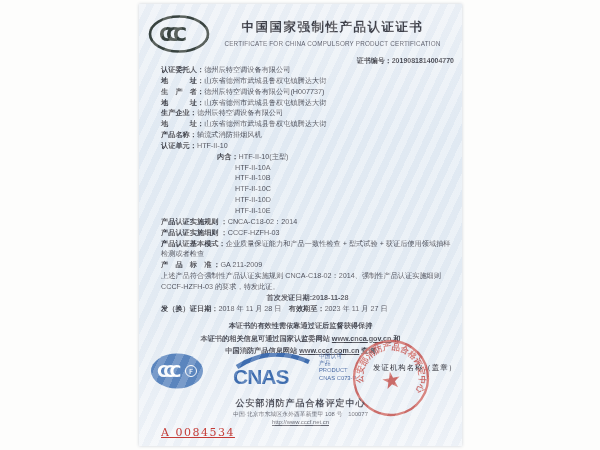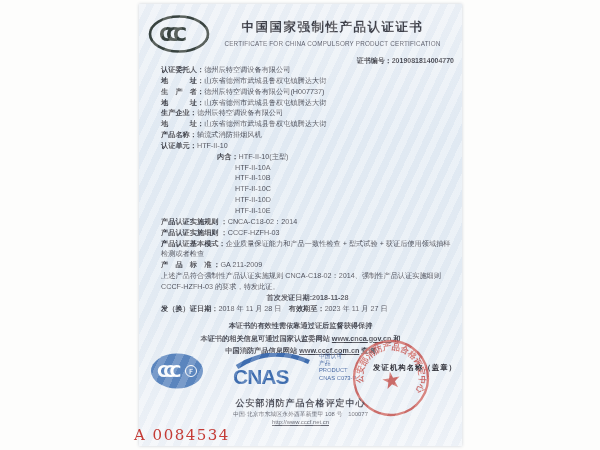--- a/index.html
+++ b/index.html
@@ -31,27 +31,27 @@
   .center { text-align:center; }
   .para { }
 
   .notices { position:absolute; left:10px; right:10px; top:316px; text-align:center; font-size:7.2px; line-height:12.5px; color:#2f2f38; font-weight:bold; }
   .ulink { text-decoration:underline; }
 
   .cccf-logo { position:absolute; left:10px; top:347px; width:56px; height:40px; }
   .cnas-logo { position:absolute; left:92px; top:349px; width:82px; height:36px; }
   .accred { position:absolute; left:180px; top:349px; font-size:5.8px; line-height:7.2px; color:#2f5496; }
   .stamp { position:absolute; left:210px; top:332px; width:84px; height:84px; opacity:0.85; transform:rotate(-10deg); }
-  .stamp-label { position:absolute; right:5px; top:359px; font-size:7.4px; font-weight:bold; color:#33333b; letter-spacing:1px; z-index:3; }
+  .stamp-label { position:absolute; right:5px; top:359px; font-size:7.4px; font-weight:normal; color:#33333b; letter-spacing:1px; z-index:3; }
 
   .org { position:absolute; left:0; right:0; top:393px; text-align:center; font-size:9px; font-weight:bold; color:#3a3a44; letter-spacing:1px; }
   .addr { position:absolute; left:0; right:0; top:406px; text-align:center; font-size:5.9px; color:#56565f; }
   .url { position:absolute; left:0; right:0; top:415px; text-align:center; font-size:5.9px; color:#56565f; text-decoration:underline; }
 
-  .serial { position:absolute; left:134px; top:426px; font-family:"DejaVu Serif","Liberation Serif",serif; font-size:15px; color:#c43b36; letter-spacing:1.5px; }
+  .serial { position:absolute; left:161px; top:426px; font-family:"DejaVu Serif","Liberation Serif",serif; font-size:11px; color:#c43b36; letter-spacing:1.5px;text-decoration:underline; }
 </style>
 </head>
 <body>
 
 <div class="canvas">
   <div class="paper">
 
     <div class="hdr-logo">
       <svg width="66" height="40" viewBox="0 0 66 40">
         <ellipse cx="32" cy="20" rx="29" ry="17.5" fill="none" stroke="#242e28" stroke-width="2.6"></ellipse>

